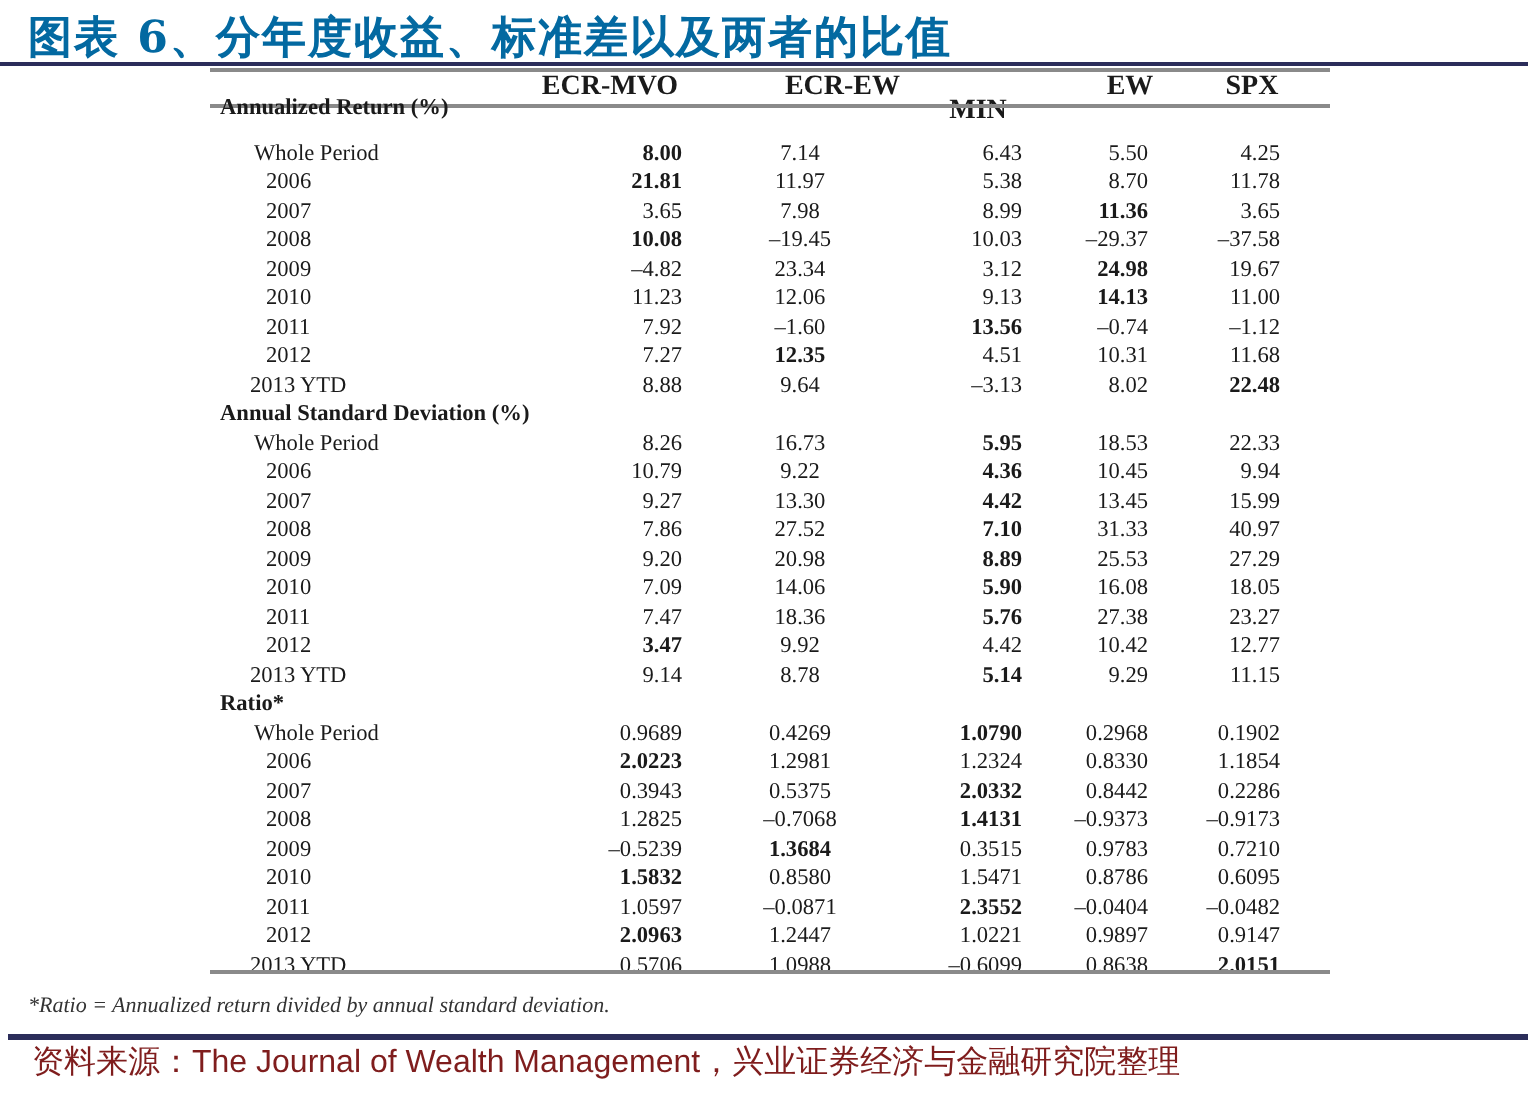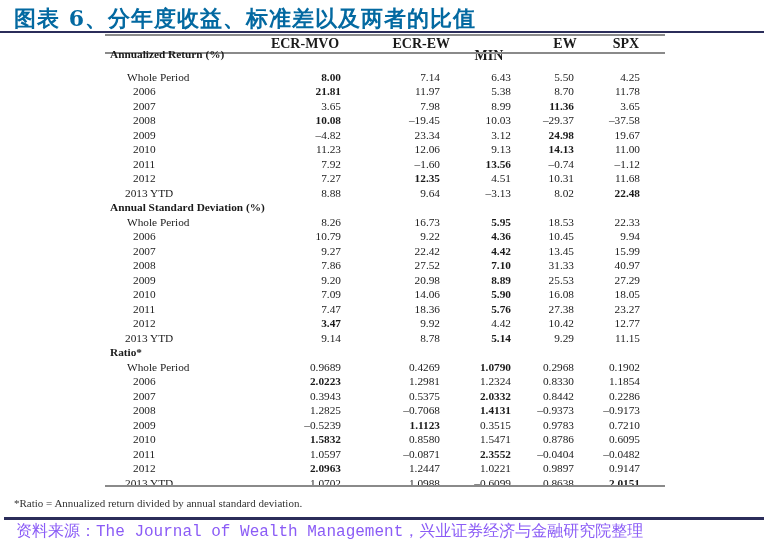--- a/index.html
+++ b/index.html
@@ -10,34 +10,34 @@
   .rule { position:absolute; left:0; width:560px; height:2px; background:#8a8a8a; }
   .row { position:absolute; left:0; width:560px; height:14px; font-size:11.3px; line-height:14px; }
   .cell { position:absolute; top:0; white-space:nowrap; }
   .lbl { left:5px; }
   .lbl.sub { left:12px;margin-left:10px; }
   .lbl.year { left:28px; }
   .lbl.ytd { left:20px; }
   .section { font-weight:bold; }
   .num { text-align:right; width:80px; }
   .c0 { left:156px; }
-  .c1 { left:255px; }
+  .c1 { left:255px;text-align:center; }
   .c2 { left:326px; }
   .c3 { left:389px; }
   .c4 { left:455px; }
   .hdr { font-weight:bold; text-align:center; width:90px; font-size:14px; }
   .h0 { left:155px; }
   .h1 { left:255px;text-align:right; }
   .h2 { left:339px;margin-top:12px; }
   .h3 { left:415px; }
   .h4 { left:476px; }
   .b { font-weight:bold; }
-  .footnote { position:absolute; left:14px; top:497px; font-size:11px; color:#333; }
+  .footnote { position:absolute; left:14px; top:497px; font-size:11px; font-style:italic; color:#333; }
   .source-rule { position:absolute; left:4px; top:517px; width:760px; height:3px; background:#2b2d5a; }
-  .source { position:absolute; left:16px; top:521px; font-size:16px; font-family:Liberation Mono, monospace; color:#8b5cf6; }
+  .source { position:absolute; left:16px; top:521px; font-size:16px; font-family:Liberation Sans, sans-serif; color:#7f1d1d; }
 </style>
 </head>
 <body>
 
 <div class="title">图表 6、分年度收益、标准差以及两者的比值</div>
 <div class="title-rule"></div>
 
 <div class="table-wrap" id="tbl">
   <div class="rule" style="top:0px;"></div>
   <div class="row" style="top:3px;">
@@ -139,21 +139,21 @@
         <span class="cell lbl year">2006</span>
         <span class="cell num c0">10.79</span>
         <span class="cell num c1">9.22</span>
         <span class="cell num c2 b">4.36</span>
         <span class="cell num c3">10.45</span>
         <span class="cell num c4">9.94</span>
       </div>
       <div class="row" style="top: 209.5px;">
         <span class="cell lbl year">2007</span>
         <span class="cell num c0">9.27</span>
-        <span class="cell num c1">22.42</span>
+        <span class="cell num c1">13.30</span>
         <span class="cell num c2 b">4.42</span>
         <span class="cell num c3">13.45</span>
         <span class="cell num c4">15.99</span>
       </div>
       <div class="row" style="top: 224px;">
         <span class="cell lbl year">2008</span>
         <span class="cell num c0">7.86</span>
         <span class="cell num c1">27.52</span>
         <span class="cell num c2 b">7.10</span>
         <span class="cell num c3">31.33</span>
@@ -230,21 +230,21 @@
         <span class="cell lbl year">2008</span>
         <span class="cell num c0">1.2825</span>
         <span class="cell num c1">–0.7068</span>
         <span class="cell num c2 b">1.4131</span>
         <span class="cell num c3">–0.9373</span>
         <span class="cell num c4">–0.9173</span>
       </div>
       <div class="row" style="top: 383.5px;">
         <span class="cell lbl year">2009</span>
         <span class="cell num c0">–0.5239</span>
-        <span class="cell num c1 b">1.1123</span>
+        <span class="cell num c1 b">1.3684</span>
         <span class="cell num c2">0.3515</span>
         <span class="cell num c3">0.9783</span>
         <span class="cell num c4">0.7210</span>
       </div>
       <div class="row" style="top: 398px;">
         <span class="cell lbl year">2010</span>
         <span class="cell num c0 b">1.5832</span>
         <span class="cell num c1">0.8580</span>
         <span class="cell num c2">1.5471</span>
         <span class="cell num c3">0.8786</span>
@@ -261,21 +261,21 @@
       <div class="row" style="top: 427px;">
         <span class="cell lbl year">2012</span>
         <span class="cell num c0 b">2.0963</span>
         <span class="cell num c1">1.2447</span>
         <span class="cell num c2">1.0221</span>
         <span class="cell num c3">0.9897</span>
         <span class="cell num c4">0.9147</span>
       </div>
       <div class="row" style="top: 441.5px;">
         <span class="cell lbl ytd">2013 YTD</span>
-        <span class="cell num c0">1.0702</span>
+        <span class="cell num c0">0.5706</span>
         <span class="cell num c1">1.0988</span>
         <span class="cell num c2">–0.6099</span>
         <span class="cell num c3">0.8638</span>
         <span class="cell num c4 b">2.0151</span>
       </div>
     </div>
   <div class="rule" id="bottom-rule" style="top:451px;"></div>
 </div>
 
 <div class="footnote">*Ratio = Annualized return divided by annual standard deviation.</div>

